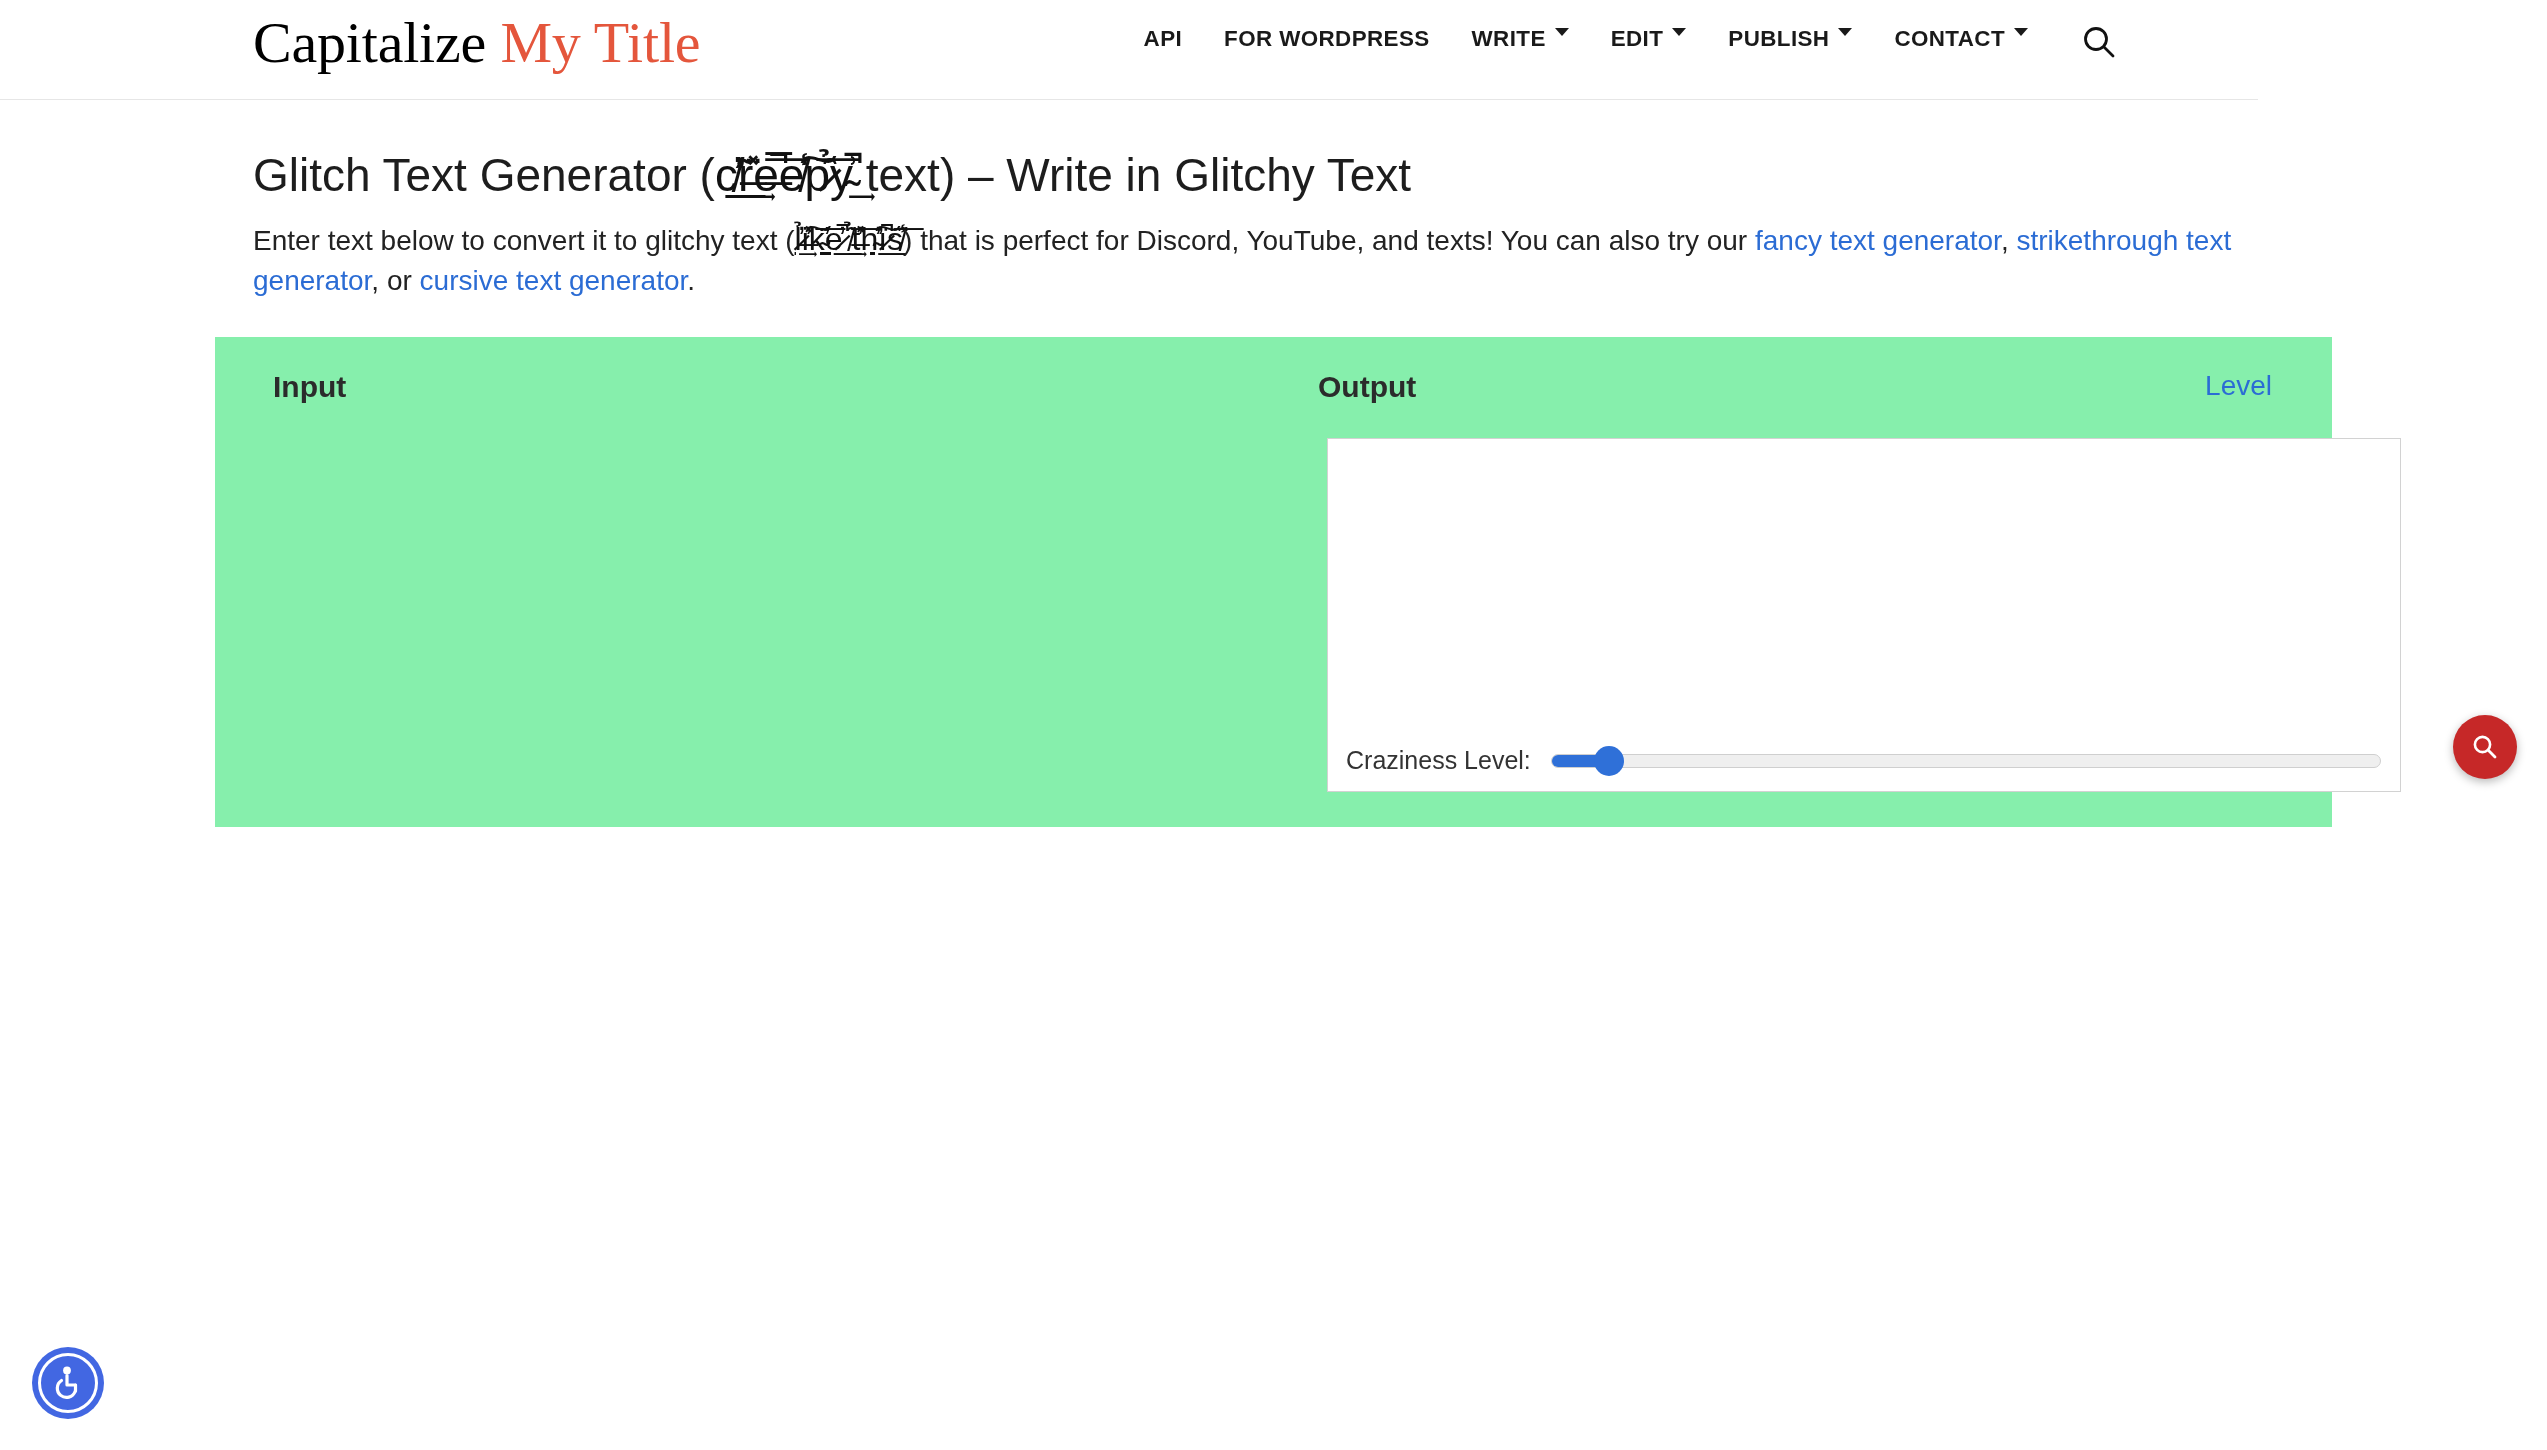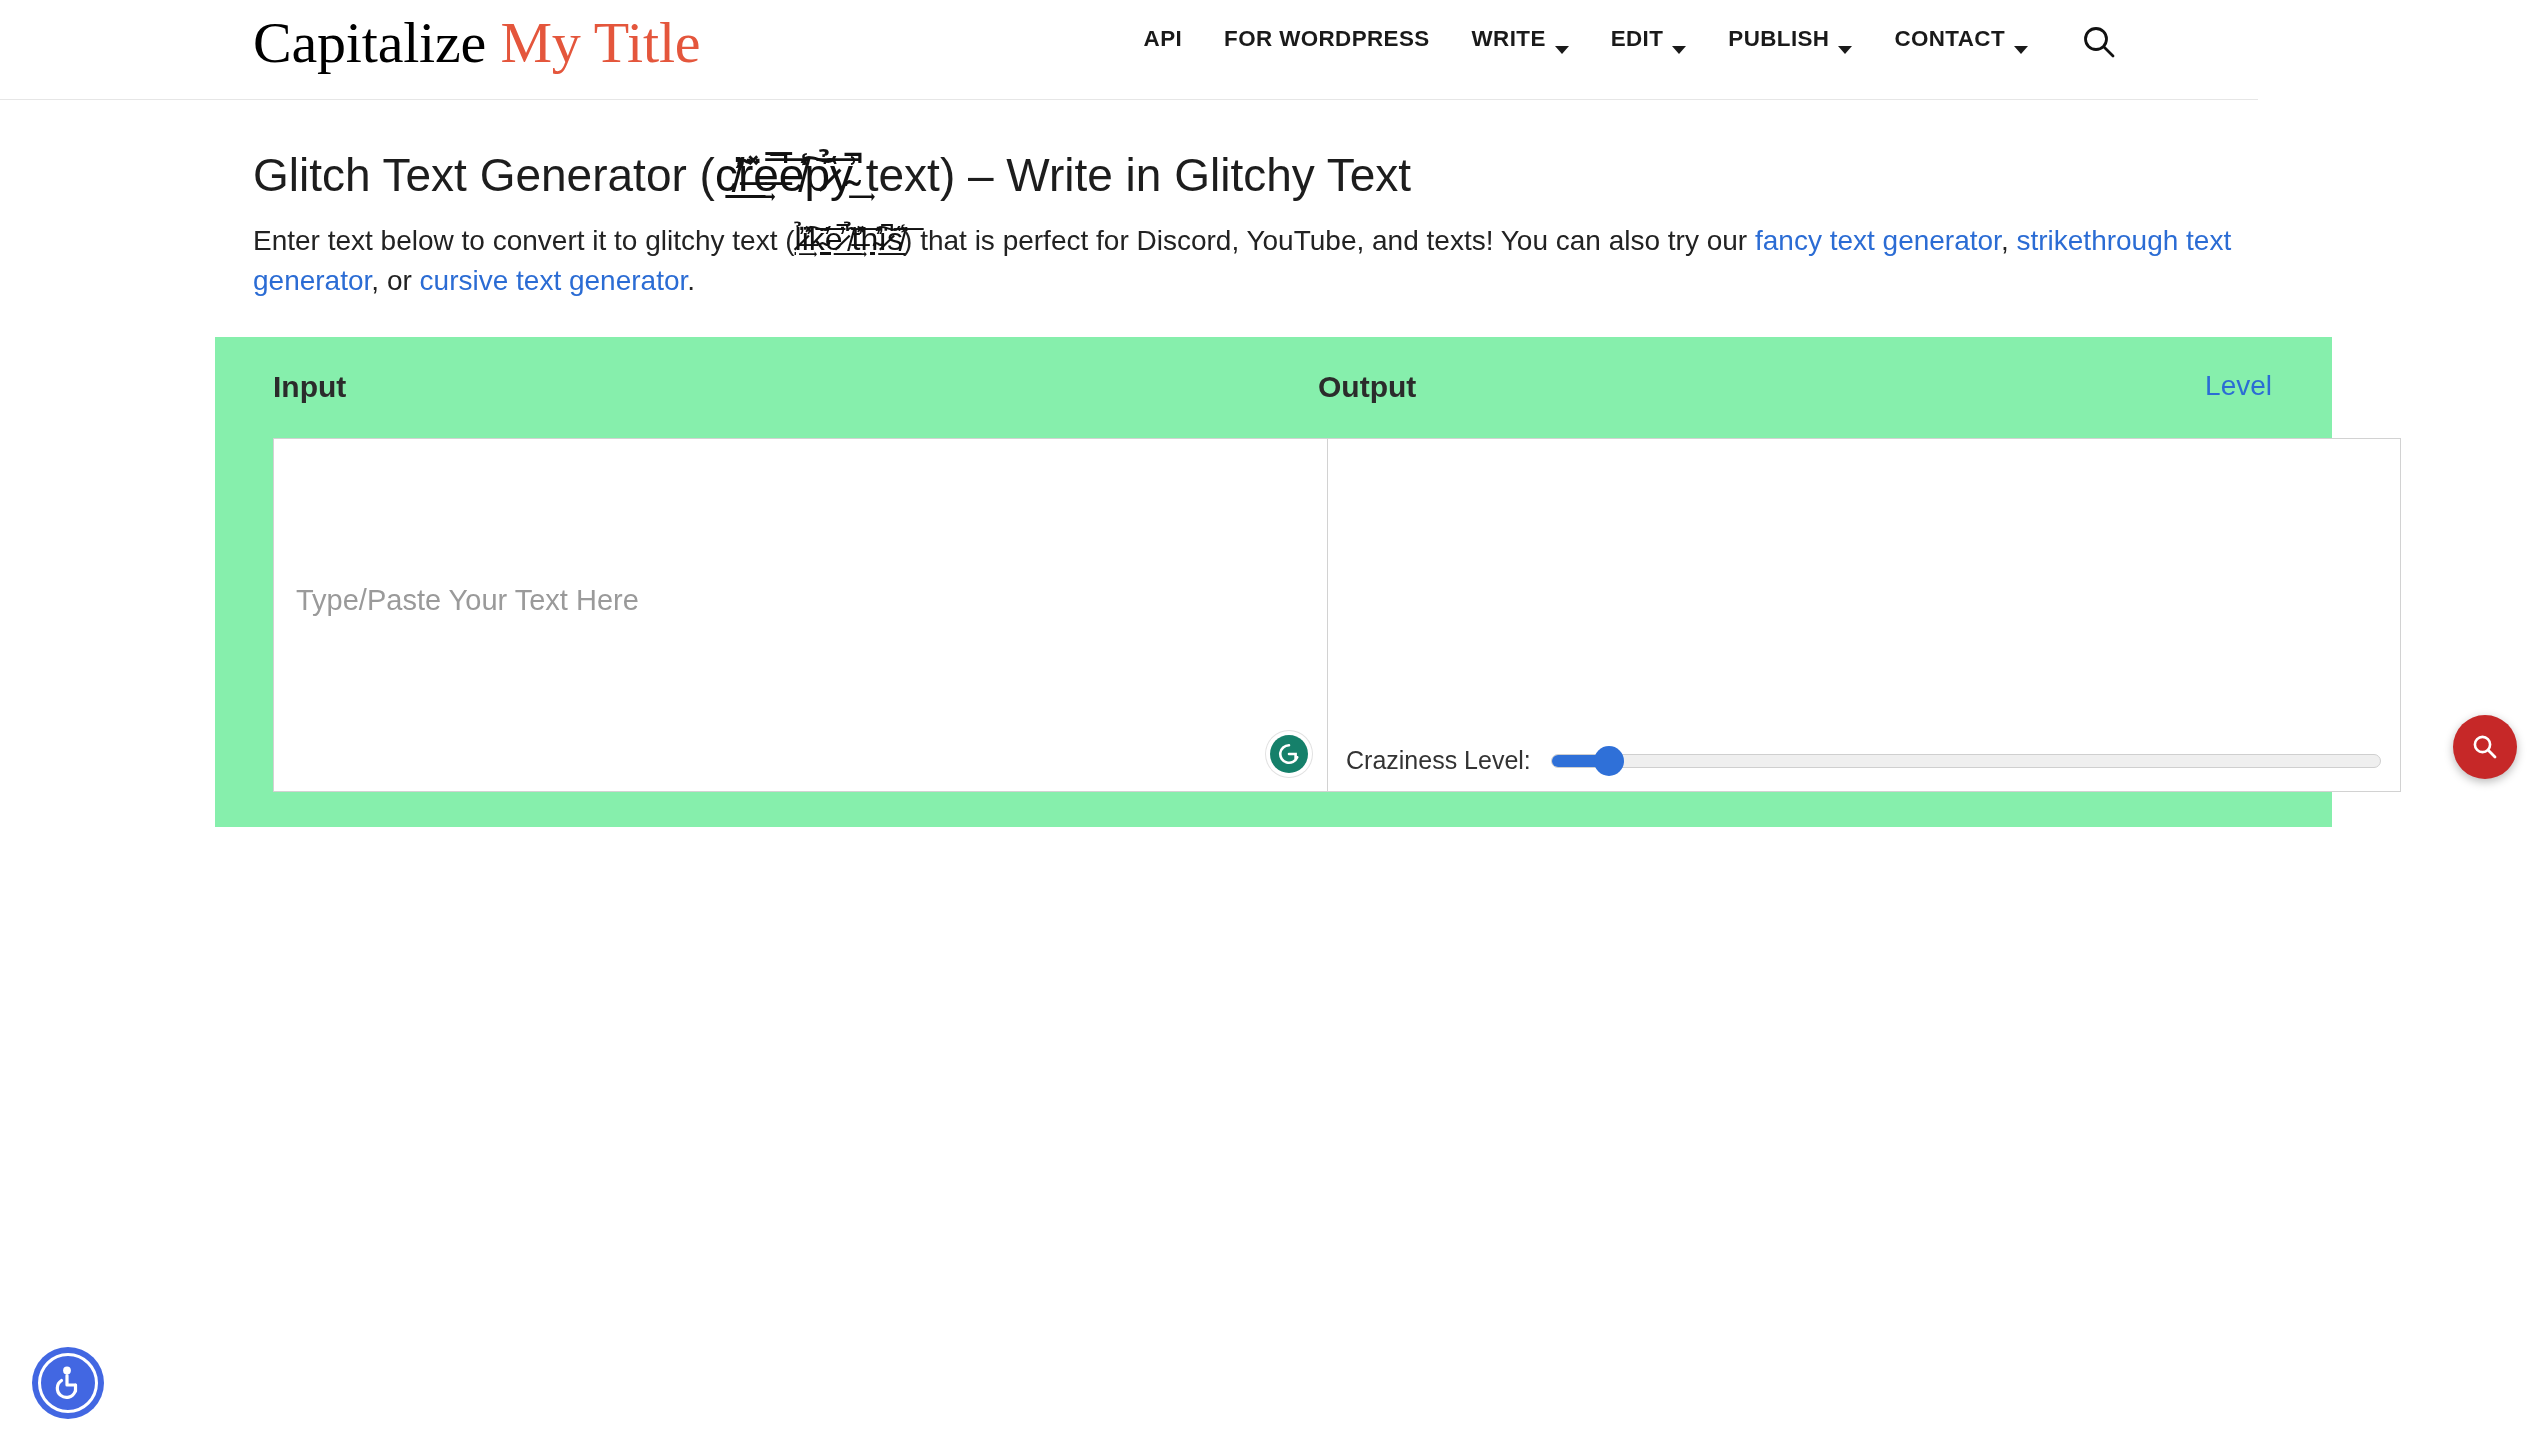--- a/index.html
+++ b/index.html
@@ -40,21 +40,21 @@
   .main-nav {
     position: absolute;
     right: 209px;
     top: 26px;
     display: flex;
     align-items: center;
     gap: 0px;
   }
   .nav-item {
     display: flex;
-    align-items: flex-end;
+    align-items: flex-start;
     gap: 9px;
     padding: 0 21px;
     font-size: 22.4px;
     font-weight: bold;
     color: #1a1a1a;
     letter-spacing: 0.4px;
     white-space: nowrap;
     cursor: pointer;
   }
   .caret {
@@ -330,29 +330,20 @@
 <div class="content">
 
   <h1 class="page-title"><span>Glitch Text Generator (</span><span class="zalgo">c̸̛̃̓͟r̶̽̈͢e̶̅̚͞e̸̍̾͠p̷̉̑͞y̴͗̚͢</span><span> text) – Write in Glitchy Text</span></h1>
 
   <p class="page-desc"><span>Enter text below to convert it to glitchy text (</span><span class="zalgo-inline">l̷̉̓͢i̶̽̕͠k̴̛̈͞e̷̓̚͟ ̸̉̑͢t̶̽̓͞h̴̛̕͠ï̷̚͟s̸̑̾͞</span><span>) that is perfect for Discord, YouTube, and texts! You can also try our </span><a href="#">fancy text generator</a><span>, </span><a href="#">strikethrough text generator</a><span>, or </span><a href="#">cursive text generator</a><span>.</span></p>
 
   <section class="tool-panel">
 
     <div class="tool-col input-col">
       <div class="col-head">Input</div>
-      <div class="box input-box">
-        <textarea class="ta input-ta" placeholder="Type/Paste Your Text Here" style=""></textarea>
-        <div class="grammarly">
-          <svg width="26" height="26" viewBox="0 0 26 26" aria-hidden="true">
-            <path d="M13 4.2a8.8 8.8 0 1 0 8.2 12.1" fill="none" stroke="#ffffff" stroke-width="2.6" stroke-linecap="round"></path>
-            <path d="M13 13h6.6v4.6" fill="none" stroke="#ffffff" stroke-width="2.6" stroke-linecap="round"></path>
-          </svg>
-        </div>
-      </div>
     </div>
 
     <div class="tool-col output-col">
       <div class="col-head">Output</div>
       <a class="copy-link" href="#">Level</a>
       <div class="box output-box">
         <textarea class="ta" placeholder="" style=""></textarea>
         <div class="slider-row">
           <span class="slider-label">Craziness Level:</span>
           <div class="slider-wrap">

